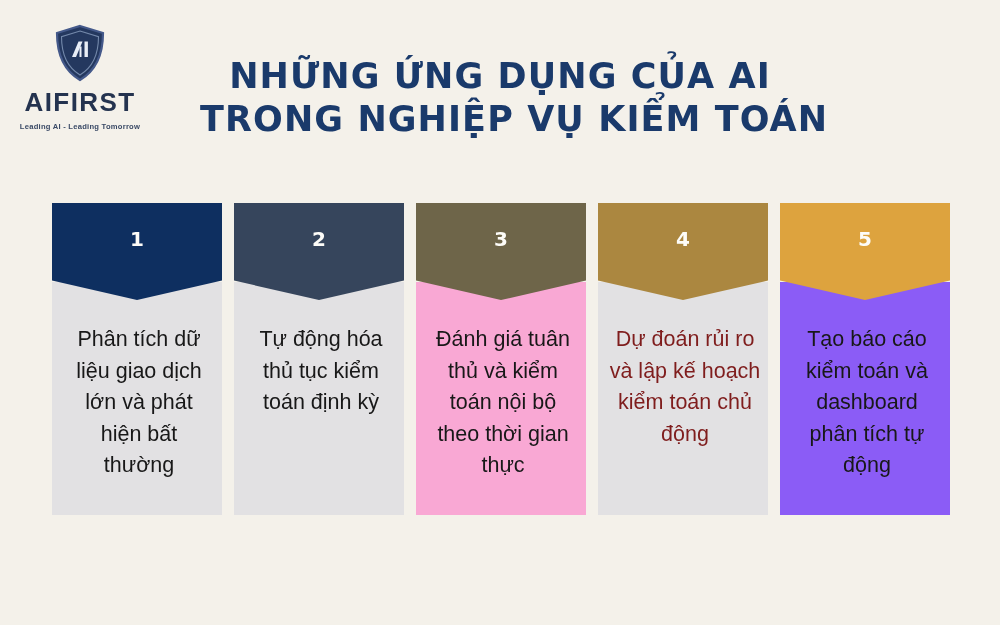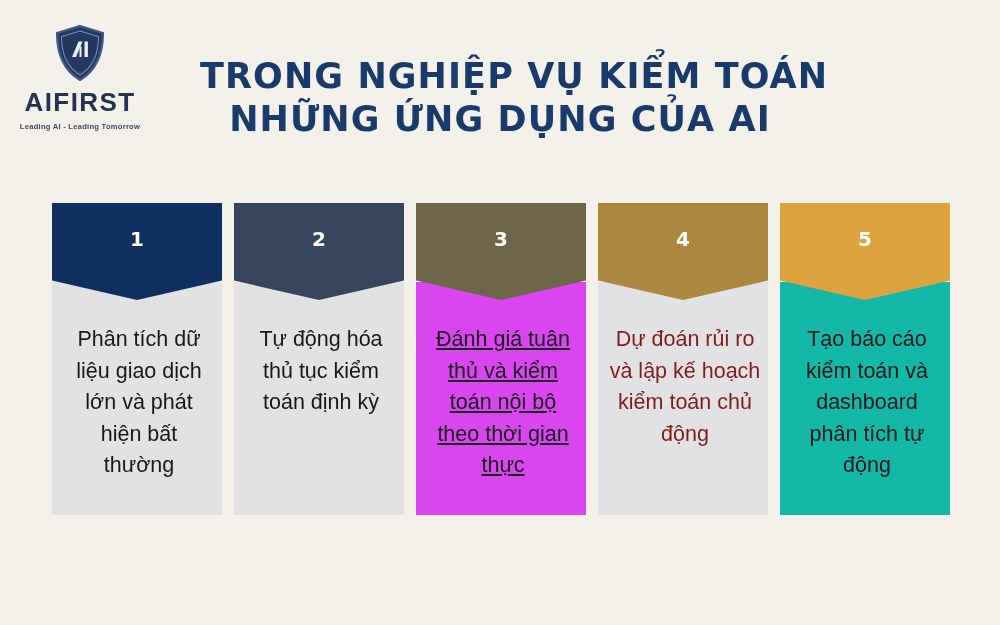--- a/index.html
+++ b/index.html
@@ -121,22 +121,22 @@
     <path d="M27 7 L45.5 12.6 C45.5 30 40.5 43 27 51 C13.5 43 8.5 30 8.5 12.6 Z" fill="none" stroke="#8fa4c4" stroke-width="1.1" opacity="0.75"></path>
     <path d="M19 33 L25.5 17.5 L29.5 17.5 L23 33 Z" fill="#e9eef7"></path>
     <rect x="26.5" y="22.5" width="2.0" height="10.5" fill="#e9eef7"></rect>
     <rect x="31.5" y="17.5" width="3.4" height="15.5" fill="#e9eef7"></rect>
   </svg>
   <div class="logo-wordmark">AIFIRST</div>
   <div class="logo-tagline">Leading AI - Leading Tomorrow</div>
 </div>
 
 <div class="title" style="color: rgb(26, 58, 107);">
+  <span class="title-line">NHỮNG ỨNG DỤNG CỦA AI</span>
   <span class="title-line">TRONG NGHIỆP VỤ KIỂM TOÁN</span>
-  <span class="title-line">NHỮNG ỨNG DỤNG CỦA AI</span>
 </div>
 
 <div class="cards">
 
   <div class="card">
     <div class="card-head" style="background: rgb(14, 47, 96); color: rgb(253, 252, 248);">
       <span class="card-num">1</span>
     </div>
     <div class="card-body" style="background: rgb(226, 225, 227); color: rgb(24, 24, 24);">Phân tích dữ liệu giao dịch lớn và phát hiện bất thường</div>
   </div>
@@ -145,30 +145,30 @@
     <div class="card-head" style="background: rgb(54, 69, 92); color: rgb(253, 252, 248);">
       <span class="card-num">2</span>
     </div>
     <div class="card-body" style="background: rgb(226, 225, 227); color: rgb(24, 24, 24);">Tự động hóa thủ tục kiểm toán định kỳ</div>
   </div>
 
   <div class="card">
     <div class="card-head" style="background: rgb(110, 101, 73); color: rgb(253, 252, 248);">
       <span class="card-num">3</span>
     </div>
-    <div class="card-body" style="background: #d946ef; color: rgb(24, 24, 24); text-decoration: underline;">Đánh giá tuân thủ và kiểm toán nội bộ theo thời gian thực</div>
+    <div class="card-body" style="background: #f9a8d4; color: rgb(24, 24, 24);">Đánh giá tuân thủ và kiểm toán nội bộ theo thời gian thực</div>
   </div>
 
   <div class="card">
     <div class="card-head" style="background: rgb(171, 135, 64); color: rgb(253, 252, 248);">
       <span class="card-num">4</span>
     </div>
     <div class="card-body" style="background: rgb(226, 225, 227); color: #7f1d1d;">Dự đoán rủi ro và lập kế hoạch kiểm toán chủ động</div>
   </div>
 
   <div class="card">
     <div class="card-head" style="background: rgb(221, 163, 62); color: rgb(253, 252, 248);">
       <span class="card-num">5</span>
     </div>
-    <div class="card-body" style="background: #14b8a6; color: rgb(24, 24, 24);">Tạo báo cáo kiểm toán và dashboard phân tích tự động</div>
+    <div class="card-body" style="background: #8b5cf6; color: rgb(24, 24, 24);">Tạo báo cáo kiểm toán và dashboard phân tích tự động</div>
   </div>
 
 </div>
 
 </body></html>

